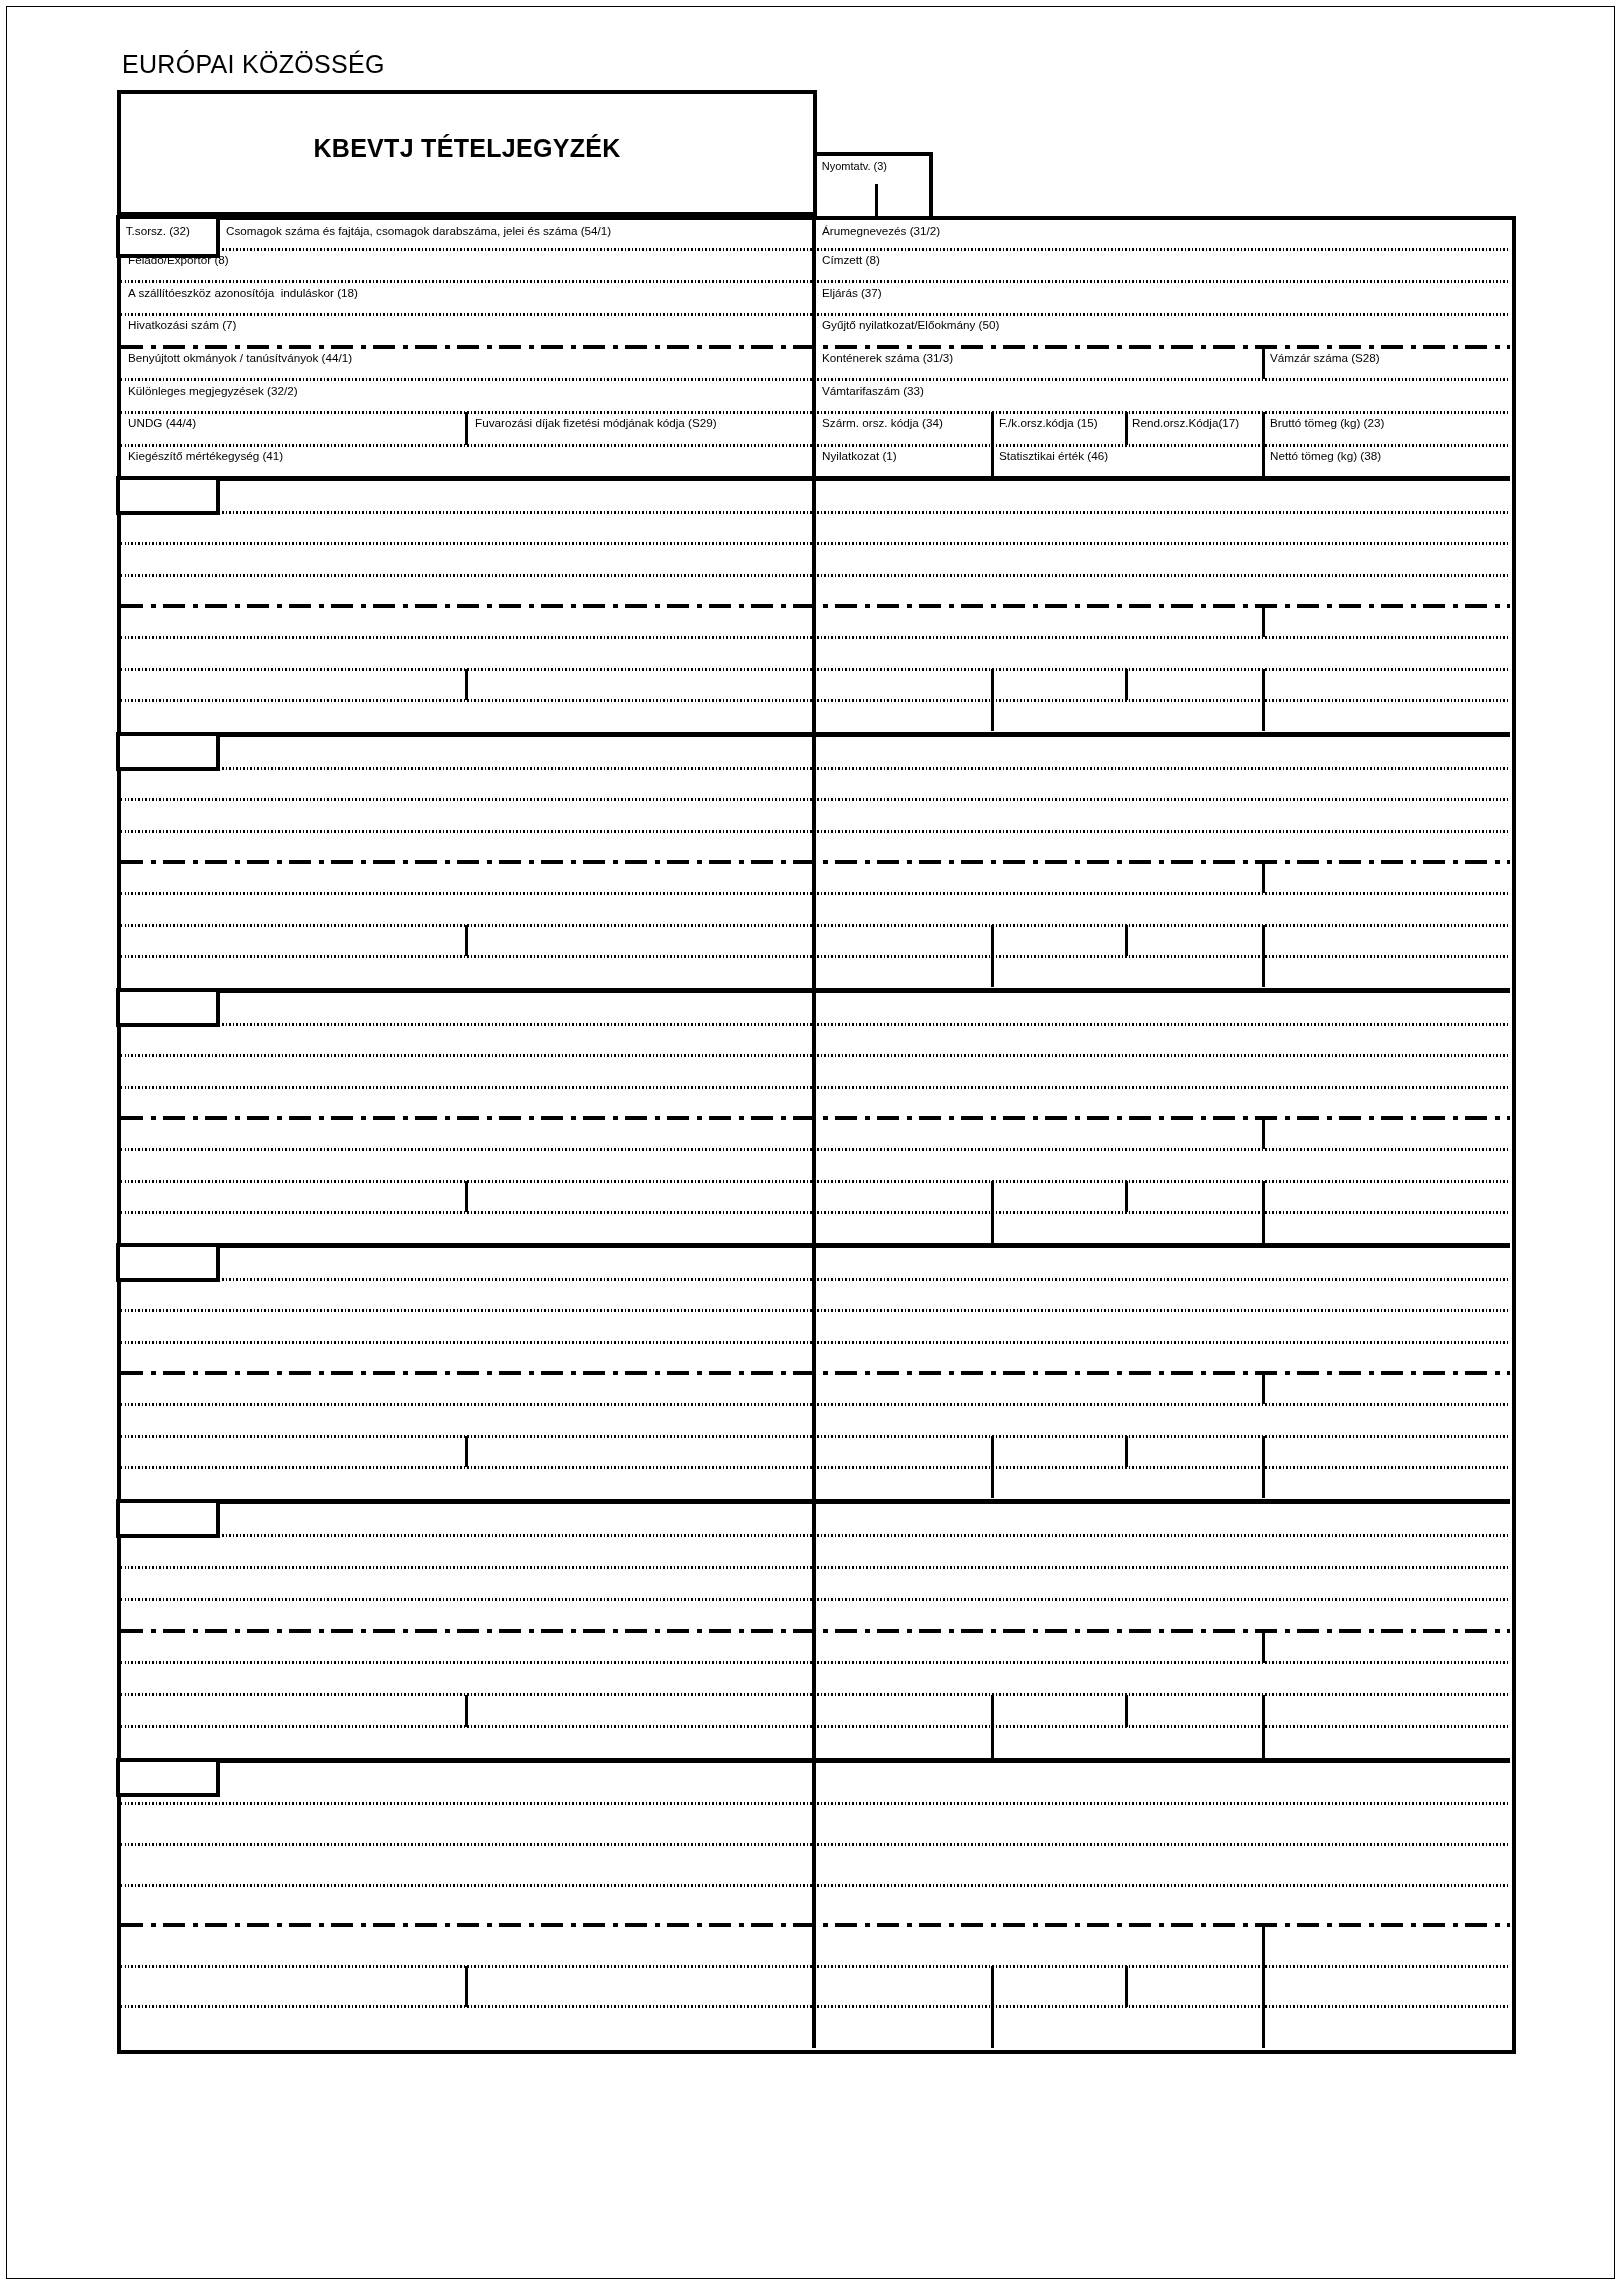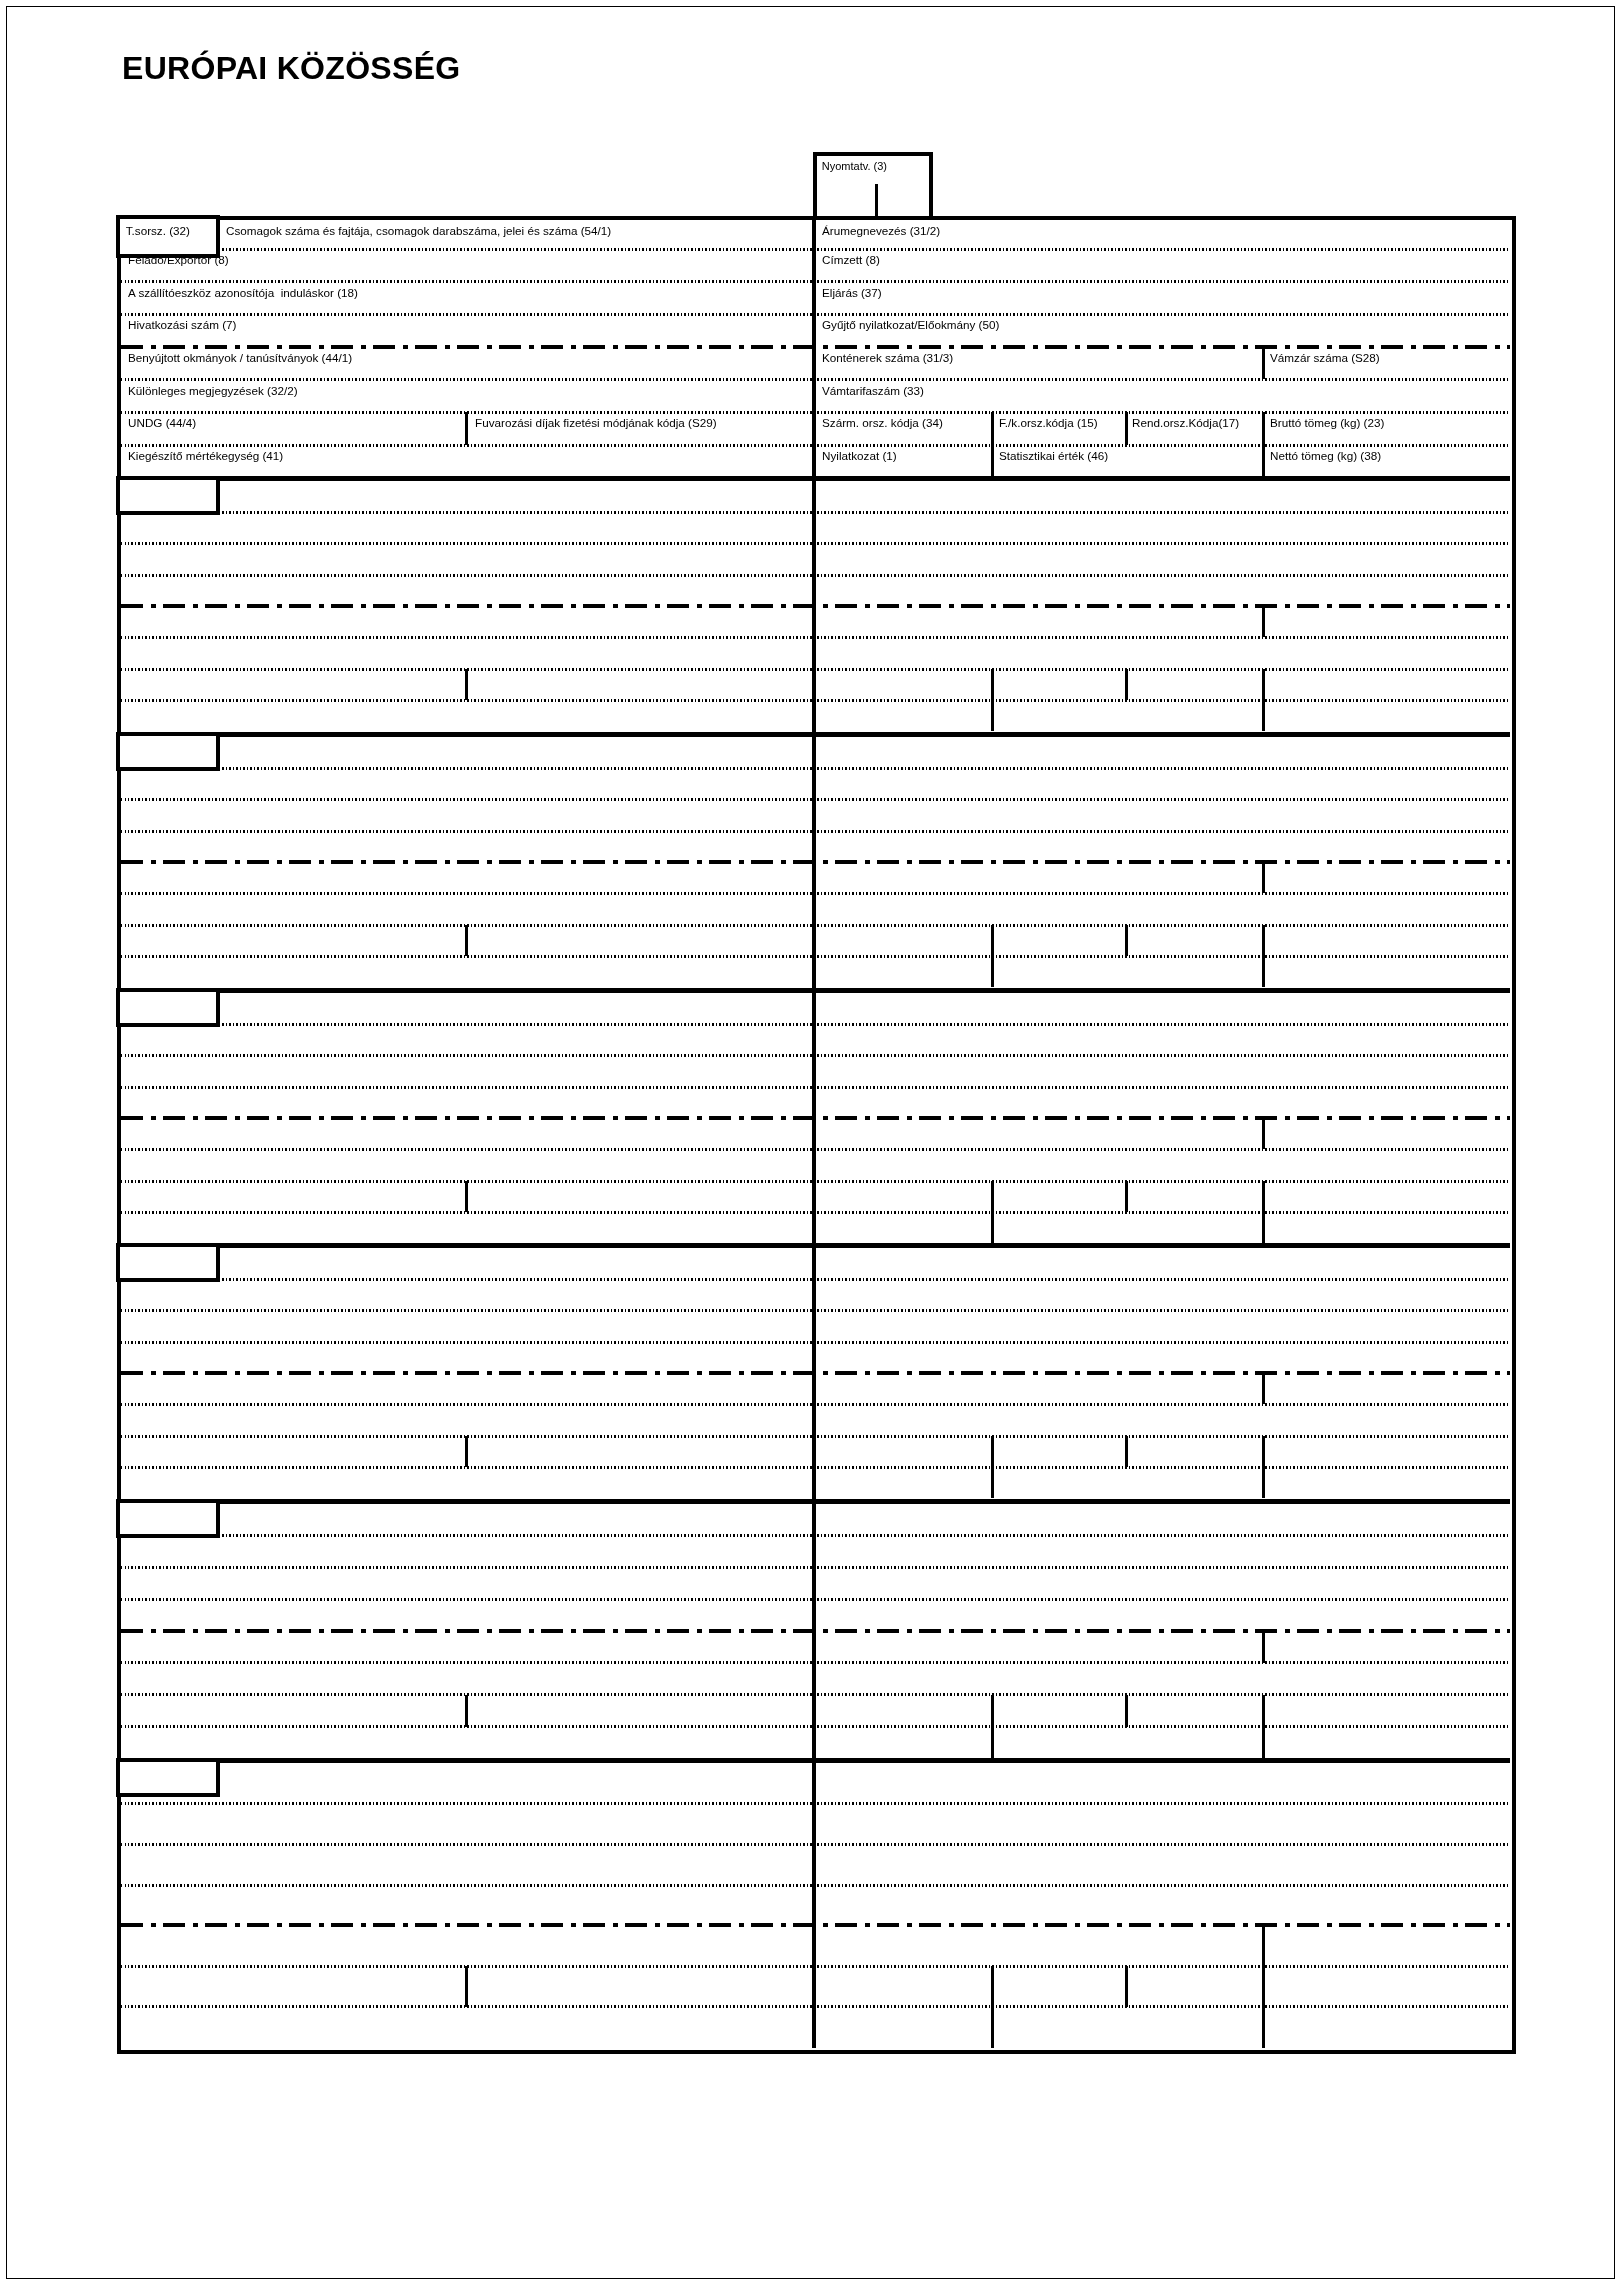--- a/index.html
+++ b/index.html
@@ -4,21 +4,21 @@
 <style>
   * { margin:0; padding:0; box-sizing:border-box; }
   html,body { background:#e8e8e8; }
   body { font-family:"Liberation Sans", sans-serif; color:#000; }
   #page {
     position:relative; width:1620px; height:2284px; background:#fff; overflow:hidden;
   }
   .page-frame { position:absolute; left:5.5px; top:5.5px; right:5.5px; bottom:5.5px; border:1.4px solid #000; }
   .lbl { position:absolute; font-size:11.7px; line-height:13px; white-space:nowrap; }
 
-  .eu-title { position:absolute; left:122px; top:50px; font-size:32px; font-weight:bold; letter-spacing:0.3px; }
+  .eu-title { position:absolute; left:122px; top:50px; font-size:25px; font-weight:normal; letter-spacing:0.3px; }
 
   .kbevtj-box { position:absolute; left:117px; top:90px; width:700px; height:126px; border:4.8px solid #000; background:#fff; }
   .kbevtj-title { position:absolute; left:0; right:0; top:40px; text-align:center; font-size:25px; font-weight:bold; letter-spacing:0.3px; }
 
   .felado-box { position:absolute; left:971px; top:54px; width:545px; height:162px; border:4.8px solid #000; background:#fff; }
   .felado-label { position:absolute; left:8.3px; top:4.8px; font-size:11.7px; }
 
   .nyomtatv-box { position:absolute; left:813px; top:152px; width:120px; height:64px; border:4.8px solid #000; border-bottom:none; background:#fff; }
   .nyomtatv-label { position:absolute; left:4.8px; top:4.1px; font-size:11px; }
   .nyomtatv-divider { position:absolute; left:58px; bottom:0; width:2.8px; height:32px; background:#000; }
@@ -41,20 +41,23 @@
   .section { position:absolute; left:0; width:100%; }
 </style>
 </head>
 <body>
 
 <div id="page">
   <div class="page-frame"></div>
 
   <div class="eu-title">EURÓPAI KÖZÖSSÉG</div>
 
+  <div class="kbevtj-box">
+    <div class="kbevtj-title">KBEVTJ TÉTELJEGYZÉK</div>
+  </div>
 
 
   <div class="nyomtatv-box">
     <div class="nyomtatv-label">Nyomtatv. (3)</div>
     <div class="nyomtatv-divider"></div>
   </div>
 
   <div class="form">
     <div class="form-inner">
 

